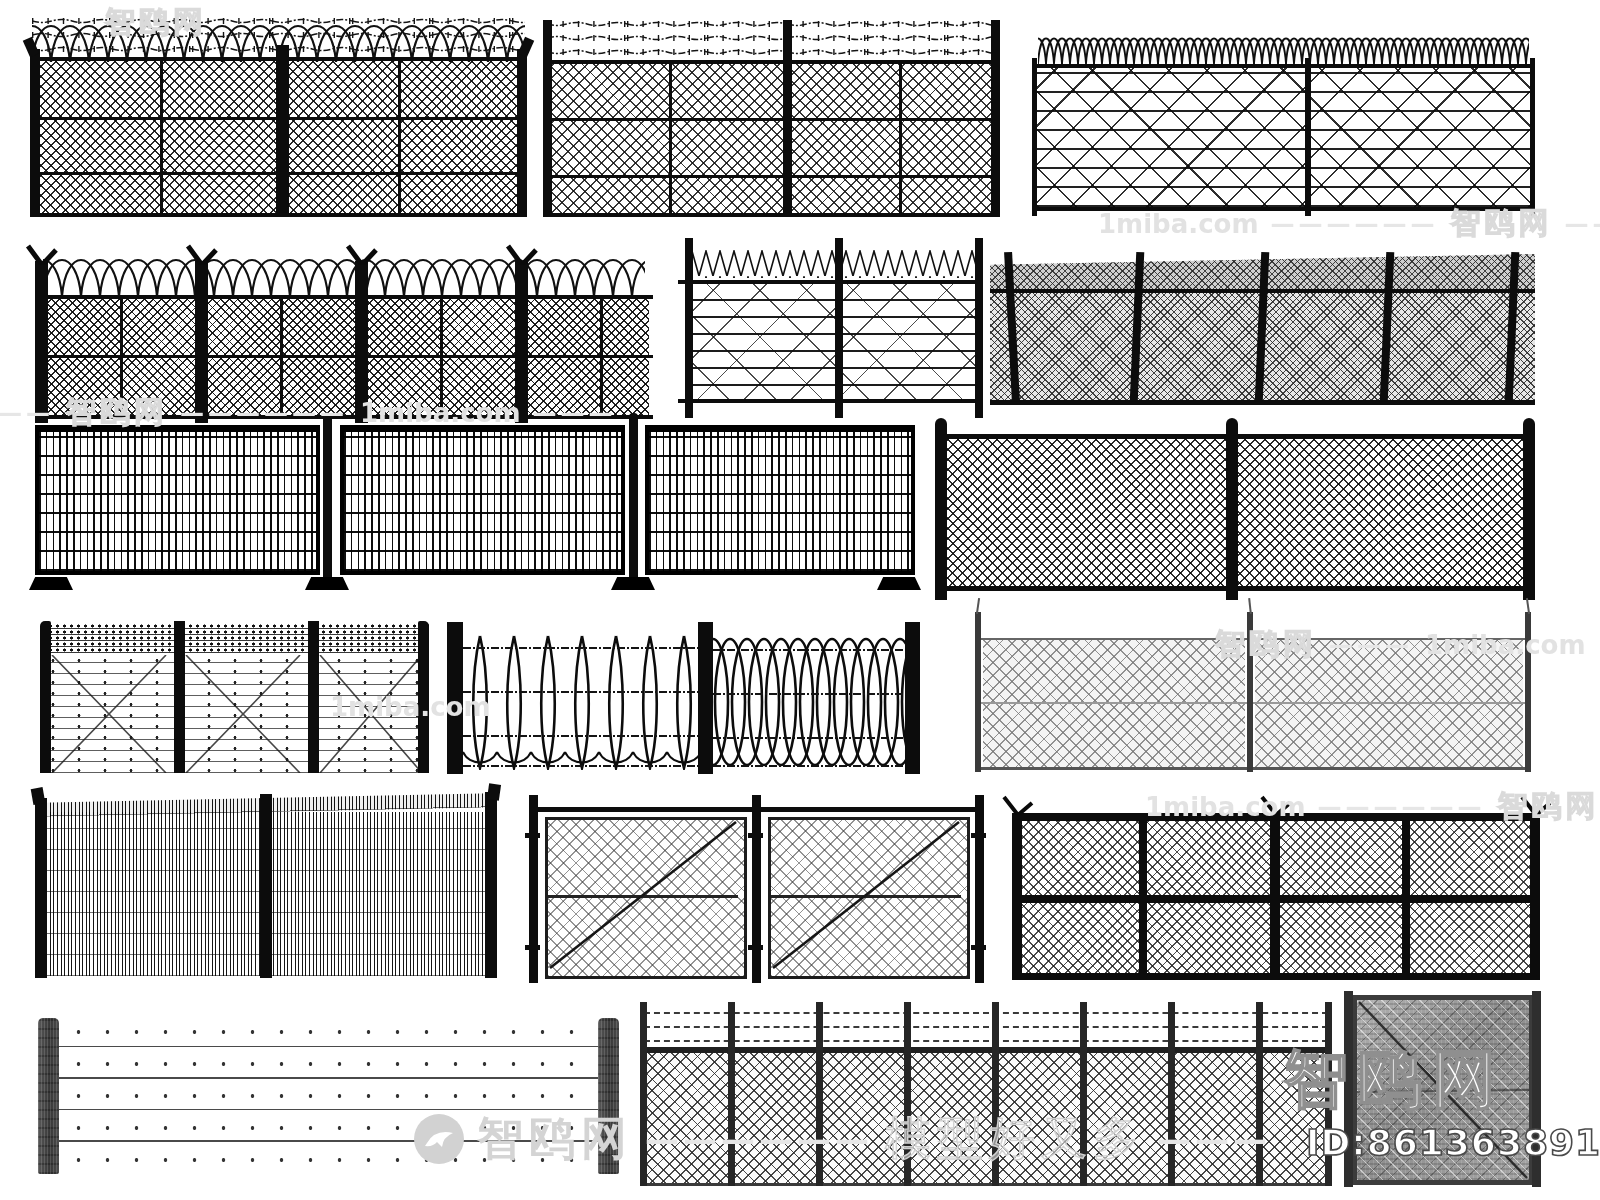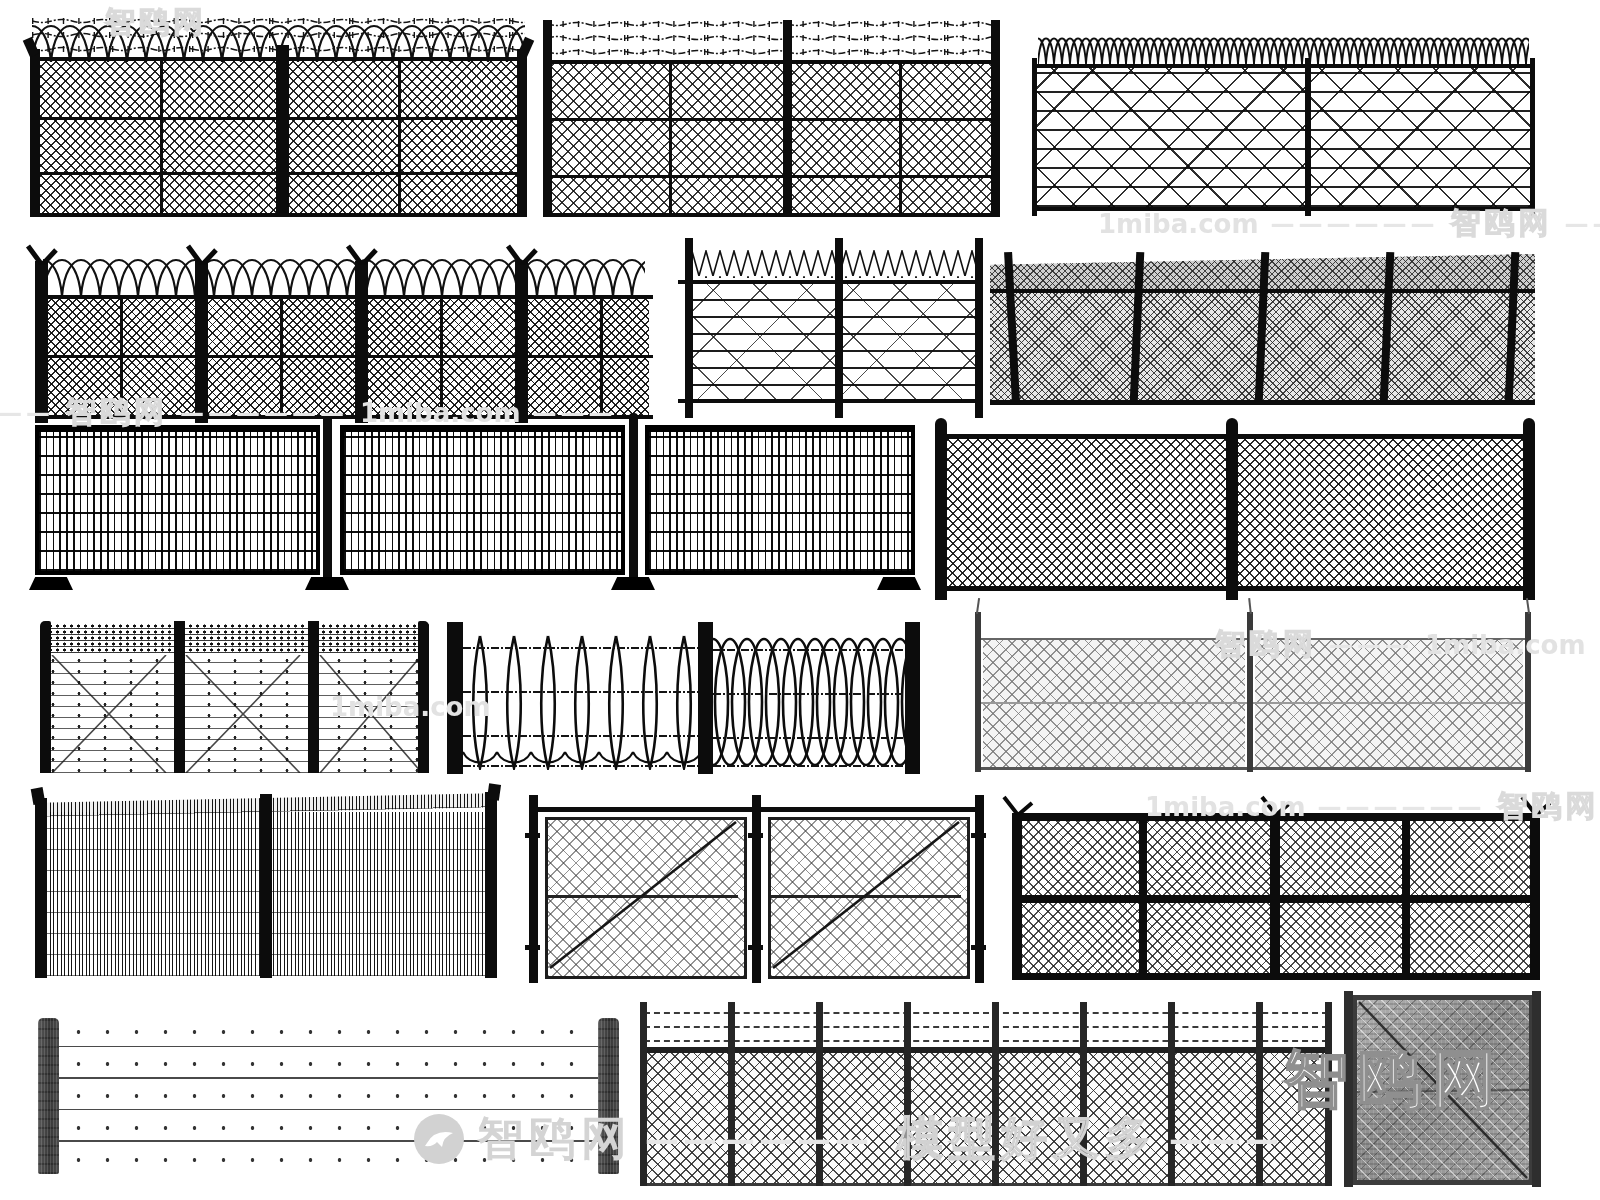--- a/index.html
+++ b/index.html
@@ -52,21 +52,21 @@
     repeating-linear-gradient(-45deg,rgba(0,0,0,.28) 0 1px,transparent 1px 9px),
     repeating-linear-gradient(0deg,rgba(0,0,0,.14) 0 2px,transparent 2px 5px),
     repeating-linear-gradient(90deg,rgba(255,255,255,.12) 0 1px,transparent 1px 4px),
     linear-gradient(135deg,#b2b2b2,#8d8d8d 45%,#a5a5a5);}
   .wire3{position:absolute;border-top:2px dashed #3a3a3a;height:0;}
   
   .wm{position:absolute;white-space:nowrap;display:flex;align-items:center;gap:12px;}
   .wm-flat{color:#e2e2e2;font-size:26px;font-weight:bold;}
   .wm-dash{color:#e6e6e6;font-size:24px;font-weight:bold;letter-spacing:4px;}
   .wm-outline{color:rgba(255,255,255,.55);-webkit-text-stroke:1.2px #dadada;font-size:30px;font-weight:bold;letter-spacing:4px;}
-  .wm-big-outline{color:rgba(255,255,255,.5);-webkit-text-stroke:1.4px #d2d2d2;font-size:46px;font-weight:bold;letter-spacing:6px;margin-left:12px;}
+  .wm-big-outline{color:rgba(255,255,255,.5);-webkit-text-stroke:1.4px #d2d2d2;font-size:46px;font-weight:normal;letter-spacing:6px;}
   .wm-gray{color:#d4d4d4;font-size:46px;font-weight:bold;letter-spacing:6px;}
   .wm-white-big{color:#ffffff;-webkit-text-stroke:1.6px #8f8f8f;font-size:64px;font-weight:bold;letter-spacing:10px;}
   .wm-id{color:#ffffff;-webkit-text-stroke:1.6px #4a4a4a;font-size:36px;font-weight:bold;letter-spacing:1px;}
 </style>
 </head>
 <body>
 
 <div class="canvas">
 
   <svg width="0" height="0" style="position:absolute">
@@ -399,14 +399,17 @@
     <span class="wm-gray">智鸥网</span>
     <span class="wm-dash" style="font-size:34px">——————</span>
     <span class="wm-big-outline">模型好又多</span>
     <span class="wm-dash" style="font-size:34px">———</span>
   </div>
 
   <div class="wm" style="left:1284px;top:1036px">
     <span class="wm-white-big">智鸥网</span>
   </div>
 
+  <div class="wm" style="left:1306px;top:1122px">
+    <span class="wm-id">ID:861363891</span>
+  </div>
 
 </div>
 
 </body></html>

